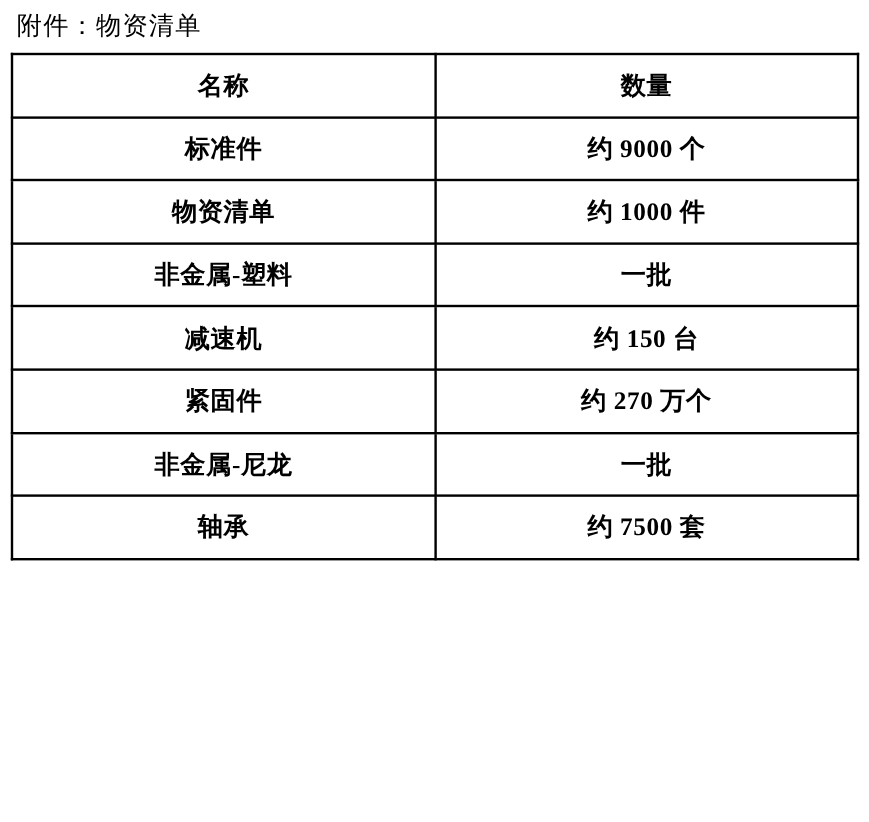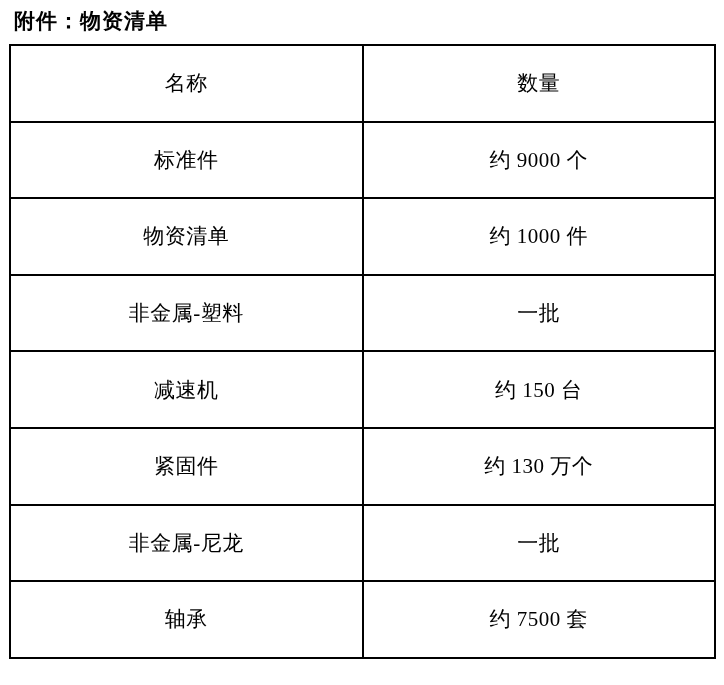--- a/index.html
+++ b/index.html
@@ -10,40 +10,40 @@
   body {
     width: 724px;
     height: 685px;
     font-family: "Liberation Serif", "DejaVu Serif", serif;
     color: #000000;
     overflow: hidden;
   }
   .doc-title {
     margin: 9px 0 0 14px;
     font-size: 21px;
-    font-weight: bold;
+    font-weight: normal;
     letter-spacing: 1px;
     line-height: 24px;
   }
   table.materials-table {
     border-collapse: collapse;
     table-layout: fixed;
     width: 707px;
     margin: 11px 0 0 9px;
   }
   table.materials-table th,
   table.materials-table td {
     border: 2px solid #000000;
     width: 50%;
     height: 50.6px;
-    padding: 12px;
+    padding: 0;
     text-align: center;
     vertical-align: middle;
     font-size: 21px;
-    font-weight: normal;
+    font-weight: bold;
     letter-spacing: 0.5px;
   }
 </style>
 </head>
 <body>
 
 <div class="doc-title">附件：物资清单</div>
 
 <table class="materials-table">
   <thead>
@@ -64,21 +64,21 @@
     <tr>
       <td>非金属-塑料</td>
       <td>一批</td>
     </tr>
     <tr>
       <td>减速机</td>
       <td>约 150 台</td>
     </tr>
     <tr>
       <td>紧固件</td>
-      <td>约 130 万个</td>
+      <td>约 270 万个</td>
     </tr>
     <tr>
       <td>非金属-尼龙</td>
       <td>一批</td>
     </tr>
     <tr>
       <td>轴承</td>
       <td>约 7500 套</td>
     </tr>
   </tbody>

